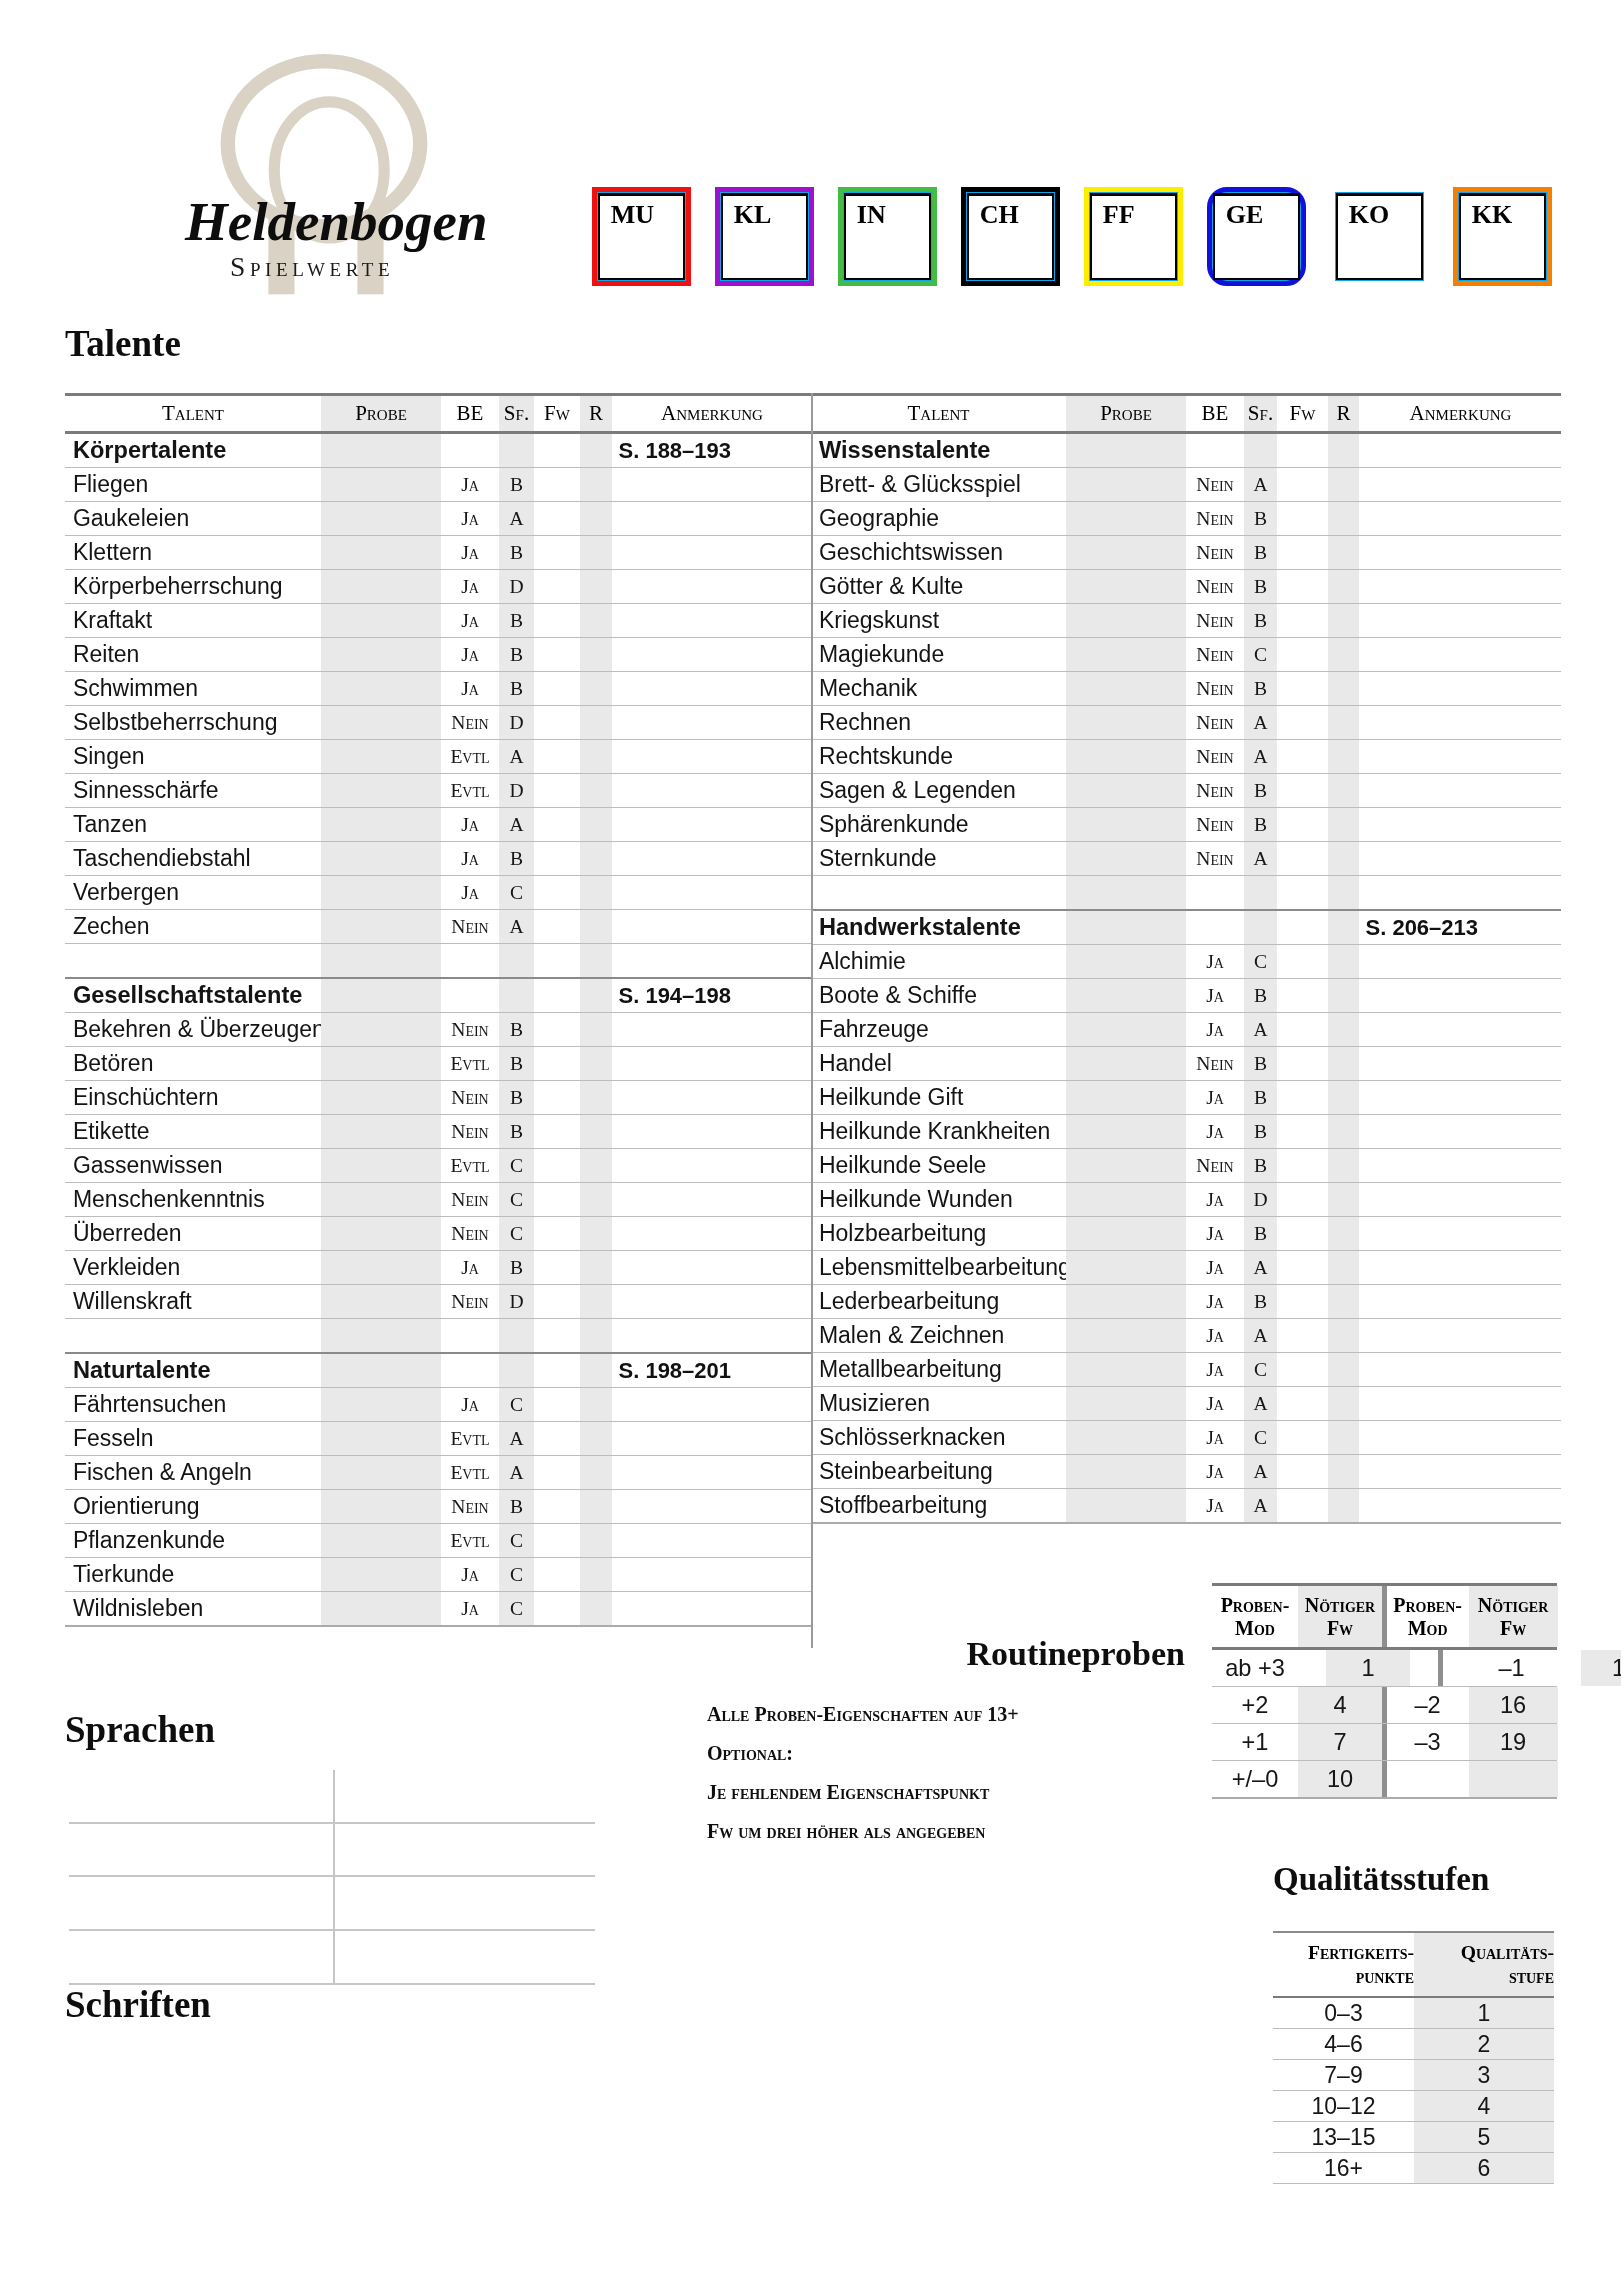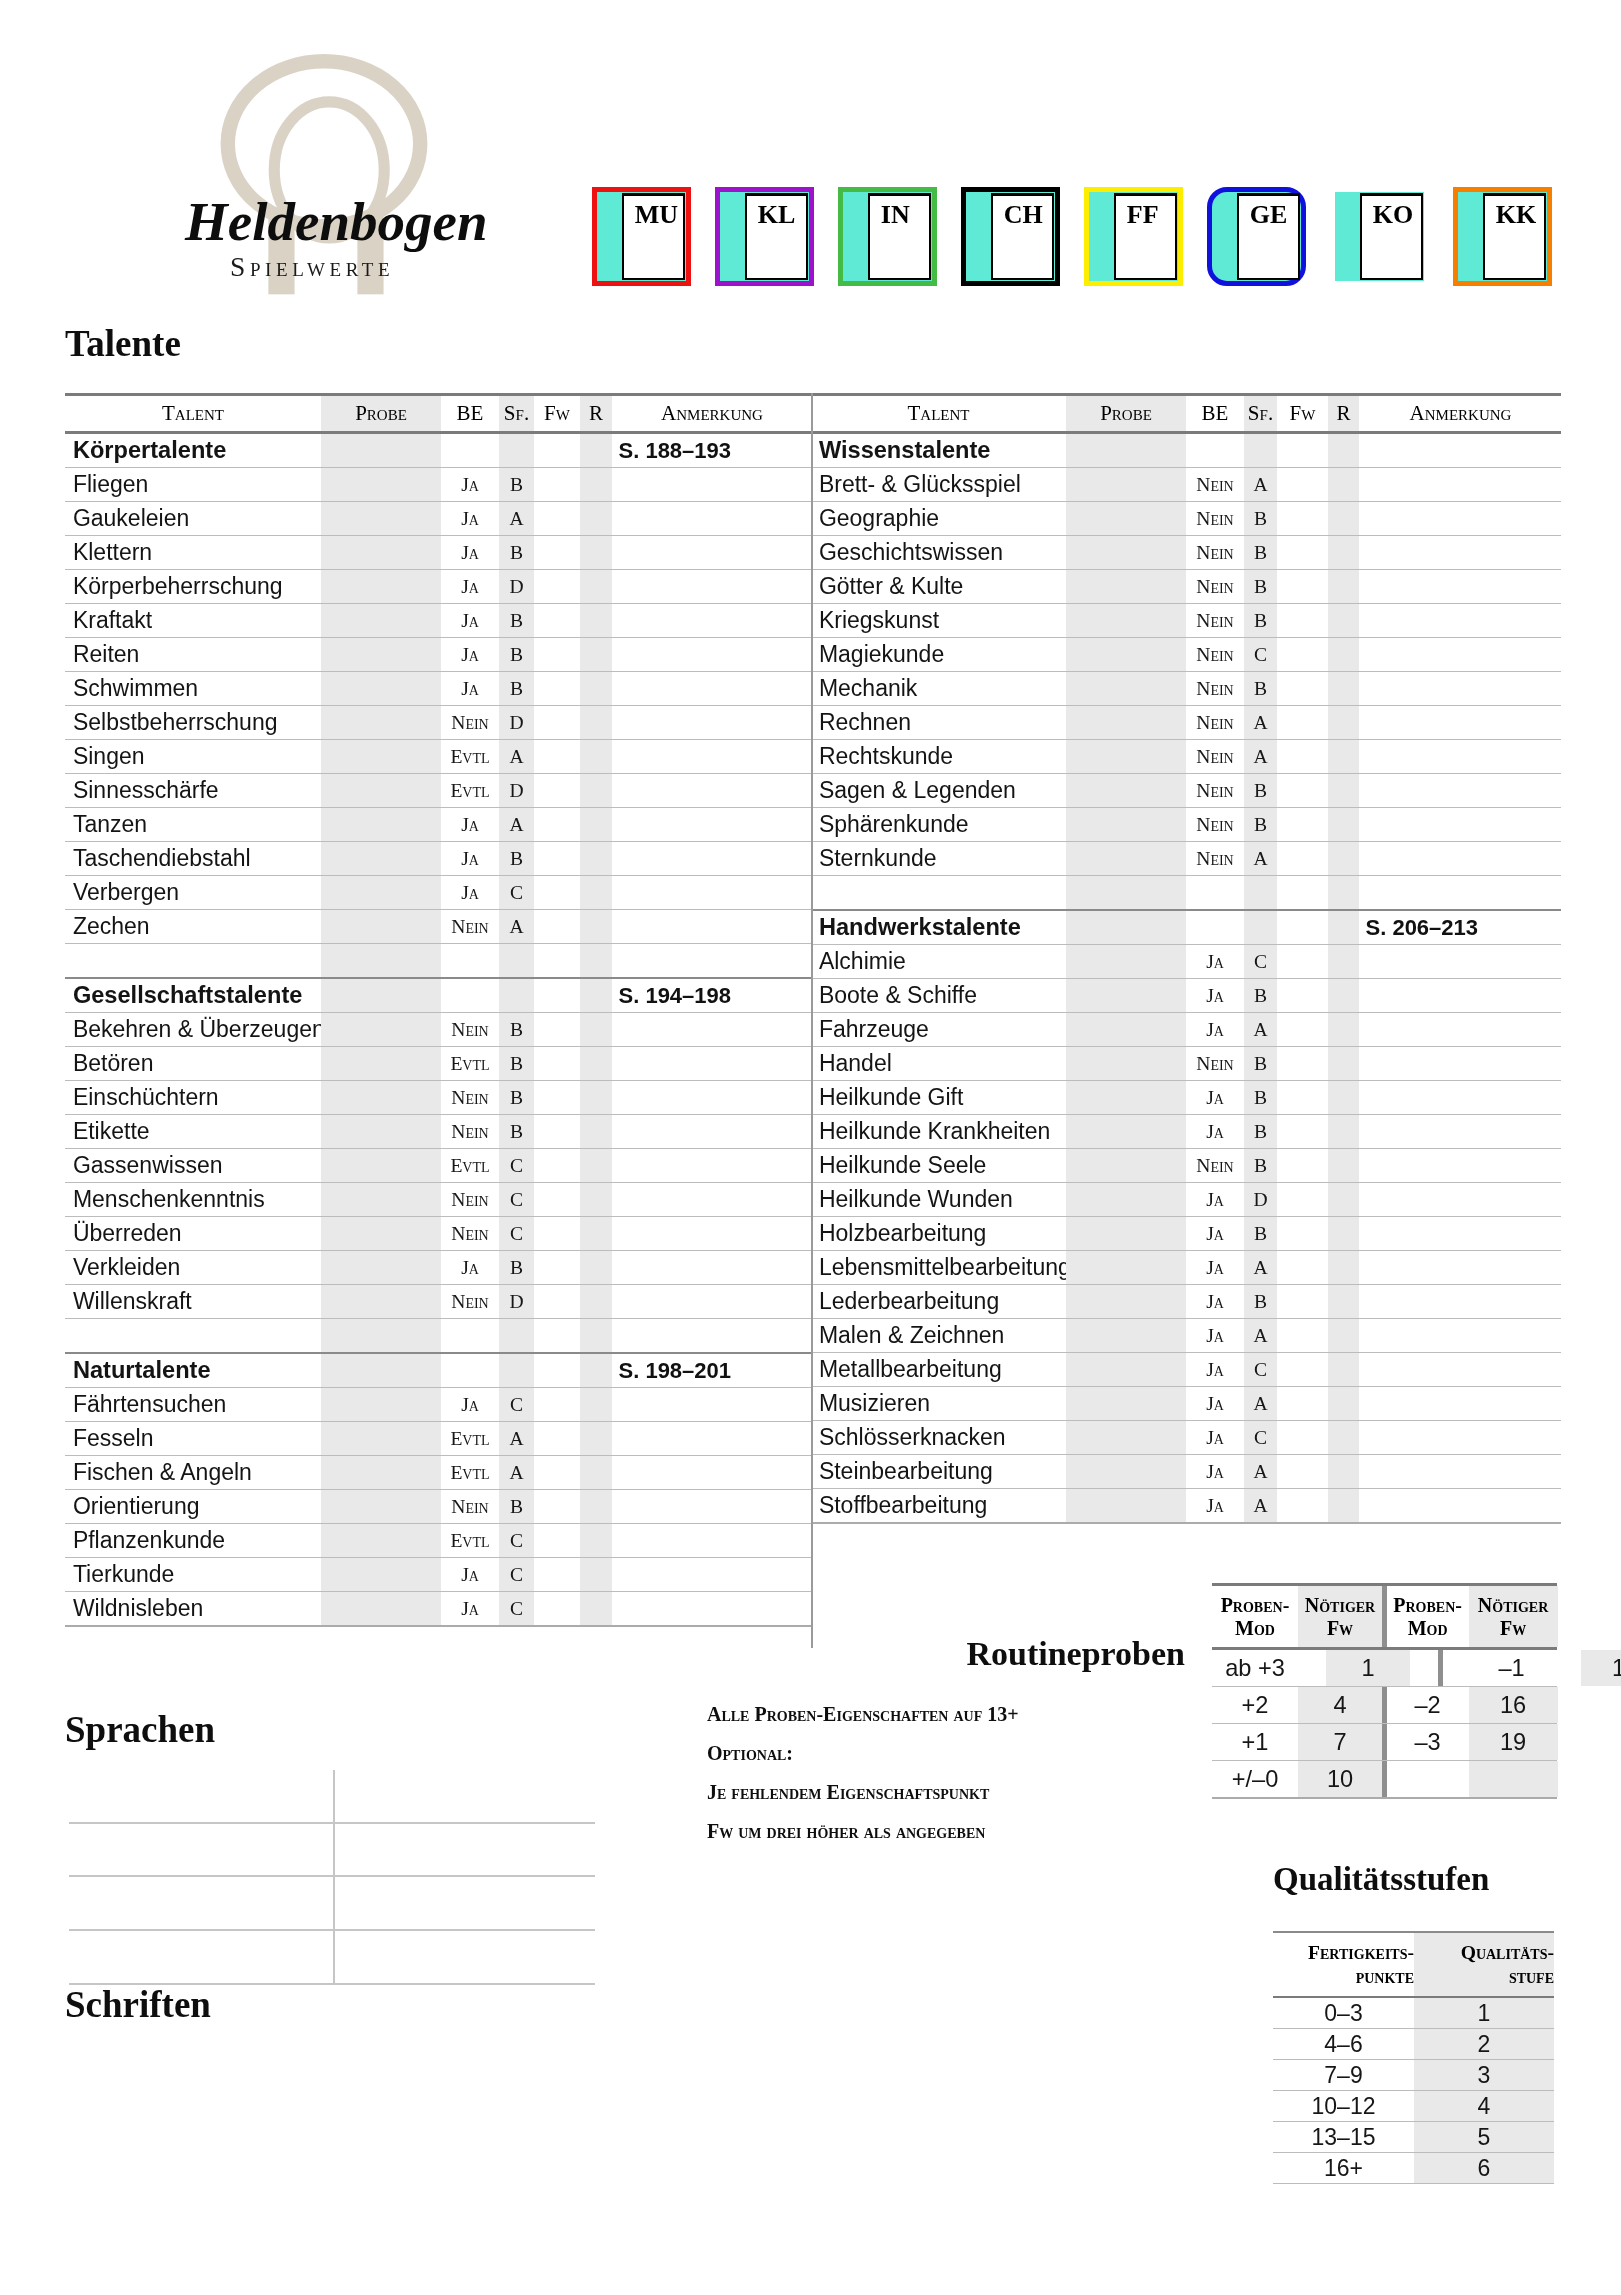--- a/index.html
+++ b/index.html
@@ -7,21 +7,21 @@
         font-family:"Liberation Sans",sans-serif;color:#111;}
 
   
   .logo{position:absolute;left:216px;top:52px;}
   .brand-title{position:absolute;left:185px;top:190px;font-family:"Liberation Serif",serif;
     font-style:italic;font-weight:bold;font-size:55px;color:#0d0d0d;white-space:nowrap;}
   .brand-sub{position:absolute;left:230px;top:251px;font-family:"Liberation Serif",serif;
     font-variant:small-caps;font-size:27.5px;letter-spacing:4.6px;color:#1a1a1a;white-space:nowrap;}
 
   .attr-row{position:absolute;left:592px;top:187px;display:flex;gap:24px;}
-  .attr-box{width:99px;height:99px;box-sizing:border-box;border:5.9px solid #000;background:#5eead4;padding-left:24px;}
+  .attr-box{width:99px;height:99px;box-sizing:border-box;border:5.9px solid #000;background:#0ea5e9;}
   .attr-inner{margin:1.3px;height:calc(100% - 2.6px);box-sizing:border-box;
     border:2.6px solid #000;border-top-width:3.9px;background:#fff;}
   .attr-label{display:block;padding:3.9px 0 0 10.5px;font-family:"Liberation Serif",serif;
     font-weight:bold;font-size:26px;color:#000;}
 
   
   .h-serif{position:absolute;font-family:"Liberation Serif",serif;font-weight:bold;color:#0e0e0e;white-space:nowrap;}
   .h-talente{left:65px;top:322px;font-size:37px;}
   .h-sprachen{left:65px;top:1708px;font-size:37px;}
   .h-schriften{left:65px;top:1983px;font-size:37px;}

